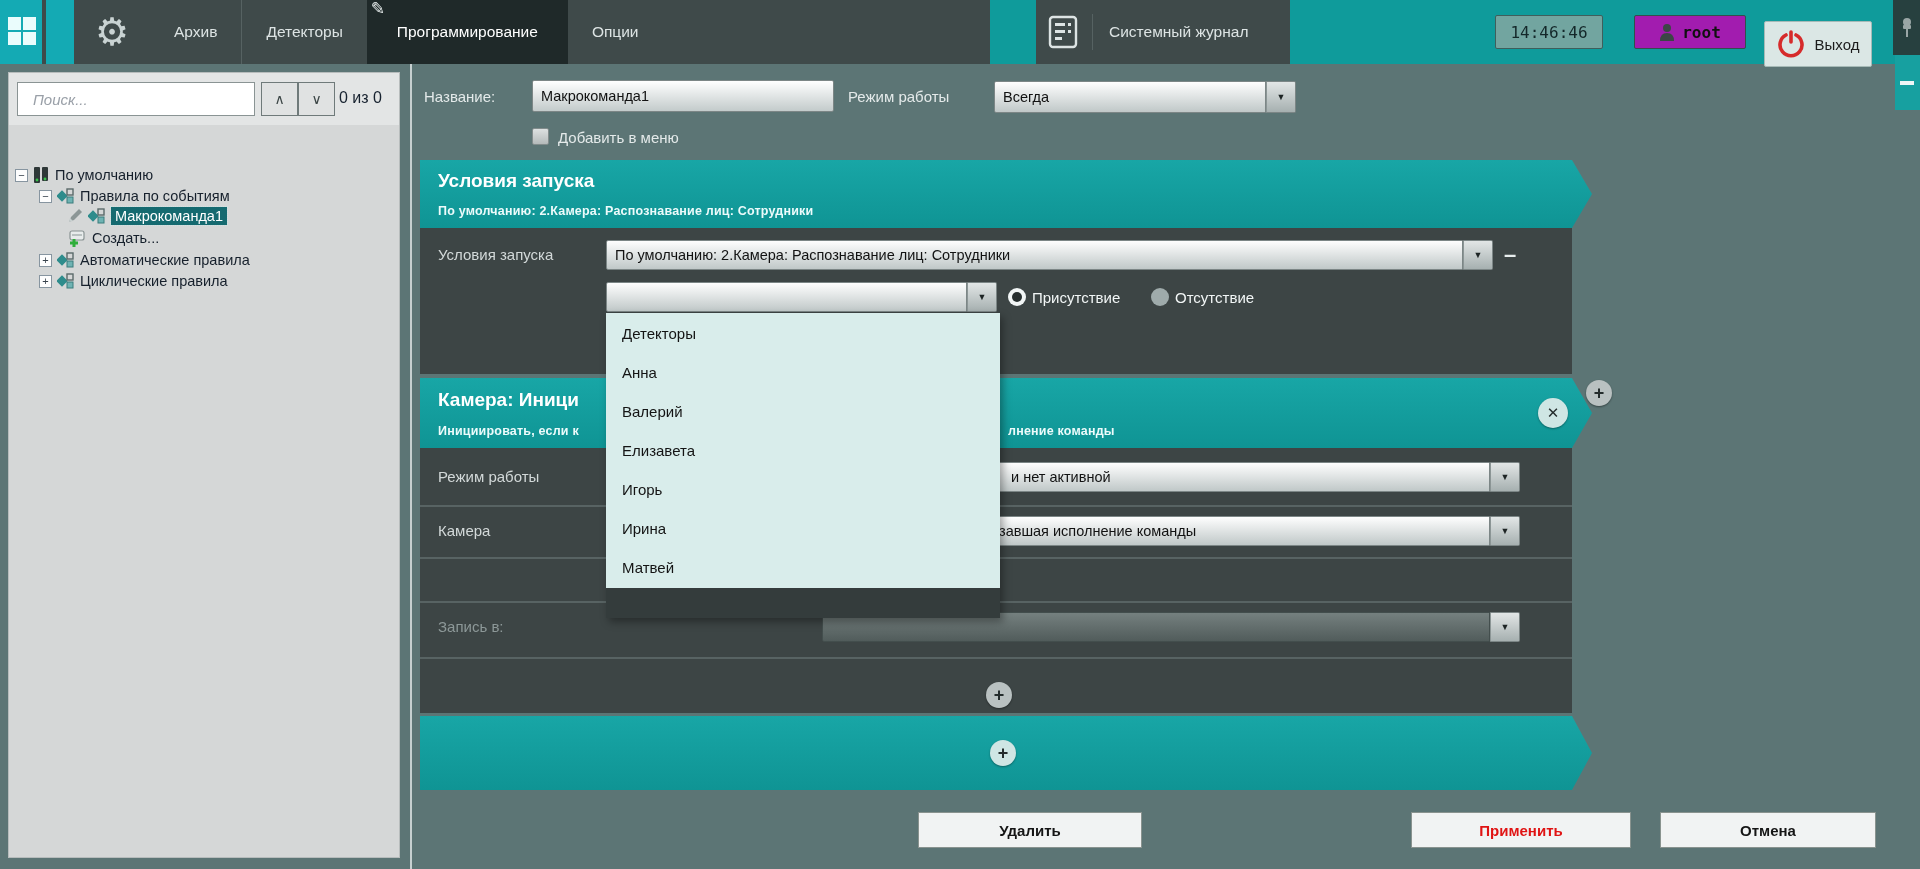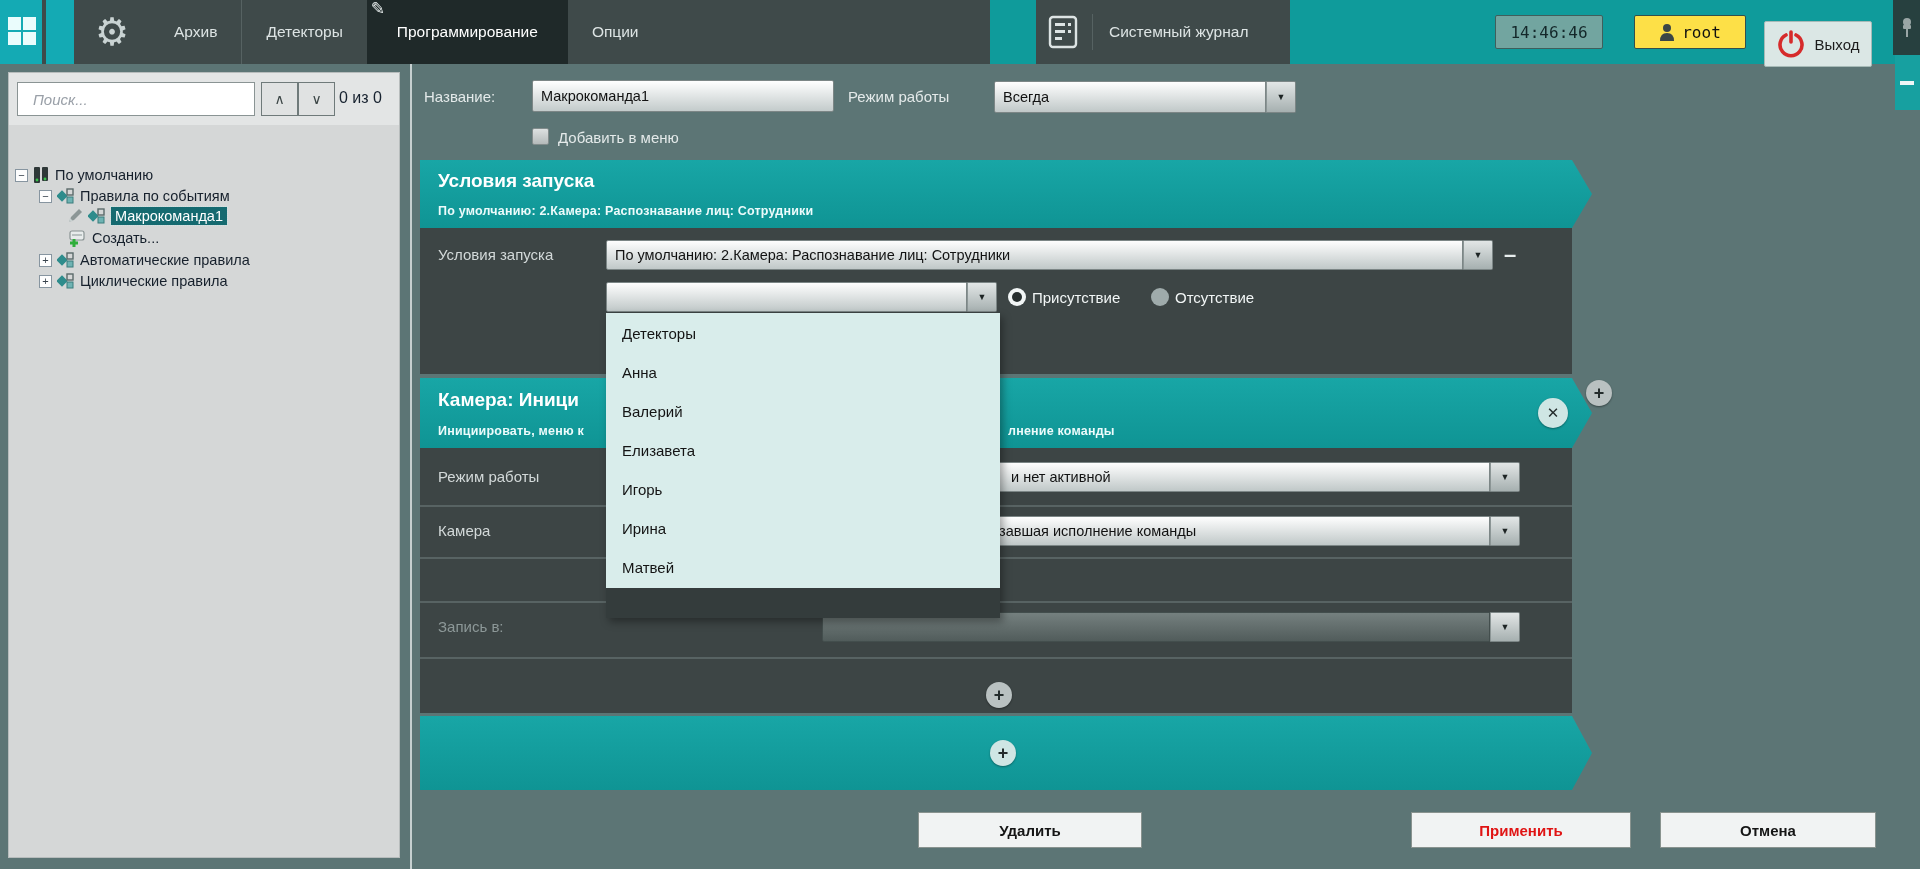--- a/index.html
+++ b/index.html
@@ -20,21 +20,21 @@
   .tab.active { background:#1f2929; color:#fff; border-left:none; padding:0 30px; }
   .tab.active + .tab { border-left:none; }
   .pencil-glyph { position:absolute; left:4px; top:-2px; font-size:17px; color:#e9efef; transform:rotate(0deg); }
   .teal-sep { left:990px; top:0; width:46px; height:64px; background:#0f9b9b; }
   .syslog { left:1036px; top:0; width:254px; height:64px; background:#3f4a4a; display:flex; align-items:center; }
   .syslog-divider { width:1px; height:36px; background:#566262; margin:0 16px 0 14px; }
   .syslog-label { color:#dde4e4; font-size:15.5px; }
   .teal-right { left:1290px; top:0; width:630px; height:64px; background:#0f9b9b; }
   .chip { position:absolute; border-radius:2px; display:flex; align-items:center; justify-content:center; }
   .chip-time { left:1495px; top:15px; width:108px; height:34px; background:#72a5a0; border:1px solid #3f5f5c; color:#14282a; font-family:"DejaVu Sans Mono",monospace; font-size:16px; }
-  .chip-user { left:1634px; top:15px; width:112px; height:34px; background:#fde047; border:1px solid #32504d; color:#101010; font-family:"DejaVu Sans Mono",monospace; font-size:16px; gap:7px; }
+  .chip-user { left:1634px; top:15px; width:112px; height:34px; background:#a21caf; border:1px solid #32504d; color:#101010; font-family:"DejaVu Sans Mono",monospace; font-size:16px; gap:7px;font-weight:bold; }
   .chip-exit { left:1764px; top:9px; width:108px; height:46px; background:#dbe7e5; border:1px solid #a6bab7; color:#1c1c1c; font-size:15px; gap:10px;margin-top:12px; }
   .pin-block { left:1893px; top:0; width:27px; height:55px; background:#27403f; display:flex; align-items:center; justify-content:center; }
   .min-block { left:1895px; top:55px; width:25px; height:55px; background:#17a0a0; }
   .min-glyph { position:absolute; left:5px; top:26px; width:14px; height:4px; background:#eef6f6; }
 
   
   .splitter { left:410px; top:64px; width:2px; height:805px; background:#c6d0d0; }
 
   
   .sidepanel { left:8px; top:72px; width:392px; height:786px; background:#d5d7d7; border:1px solid #b7bcbc; }
@@ -255,21 +255,21 @@
   <div class="combo-box"></div>
   <div class="combo-arrow">▼</div>
 </div>
 <div class="radio on" style="left:1008px; top:288px"></div>
 <div class="radio-label" style="left:1032px; top:289px">Присутствие</div>
 <div class="radio off" style="left:1151px; top:288px"></div>
 <div class="radio-label" style="left:1175px; top:289px">Отсутствие</div>
 
 <div class="banner" style="left:420px; top:378px; width:1172px; height:70px">
   <div class="banner-title" style="top:11px">Камера: Иници</div>
-  <div class="banner-sub" style="left:18px; top:46px">Инициировать, меню к</div>
+  <div class="banner-sub" style="left:18px; top:46px">Инициировать, если к</div>
   <div class="banner-sub" style="left:588px; top:46px">лнение команды</div>
   <div class="round-btn round-light" style="left:1118px; top:20px; width:30px; height:30px; font-size:15px">✕</div>
 </div>
 <div class="round-btn round-gray" style="left:1586px; top:380px; width:26px; height:26px; font-size:18px">+</div>
 
 <div class="panel" style="left:420px; top:448px; width:1152px; height:265px">
   <div class="lbl abs" style="left:18px; top:20px; color:#d3d9d9">Режим работы</div>
   <div class="row-divider" style="top:57px"></div>
   <div class="lbl abs" style="left:18px; top:74px; color:#d3d9d9">Камера</div>
   <div class="row-divider" style="top:109px"></div>

